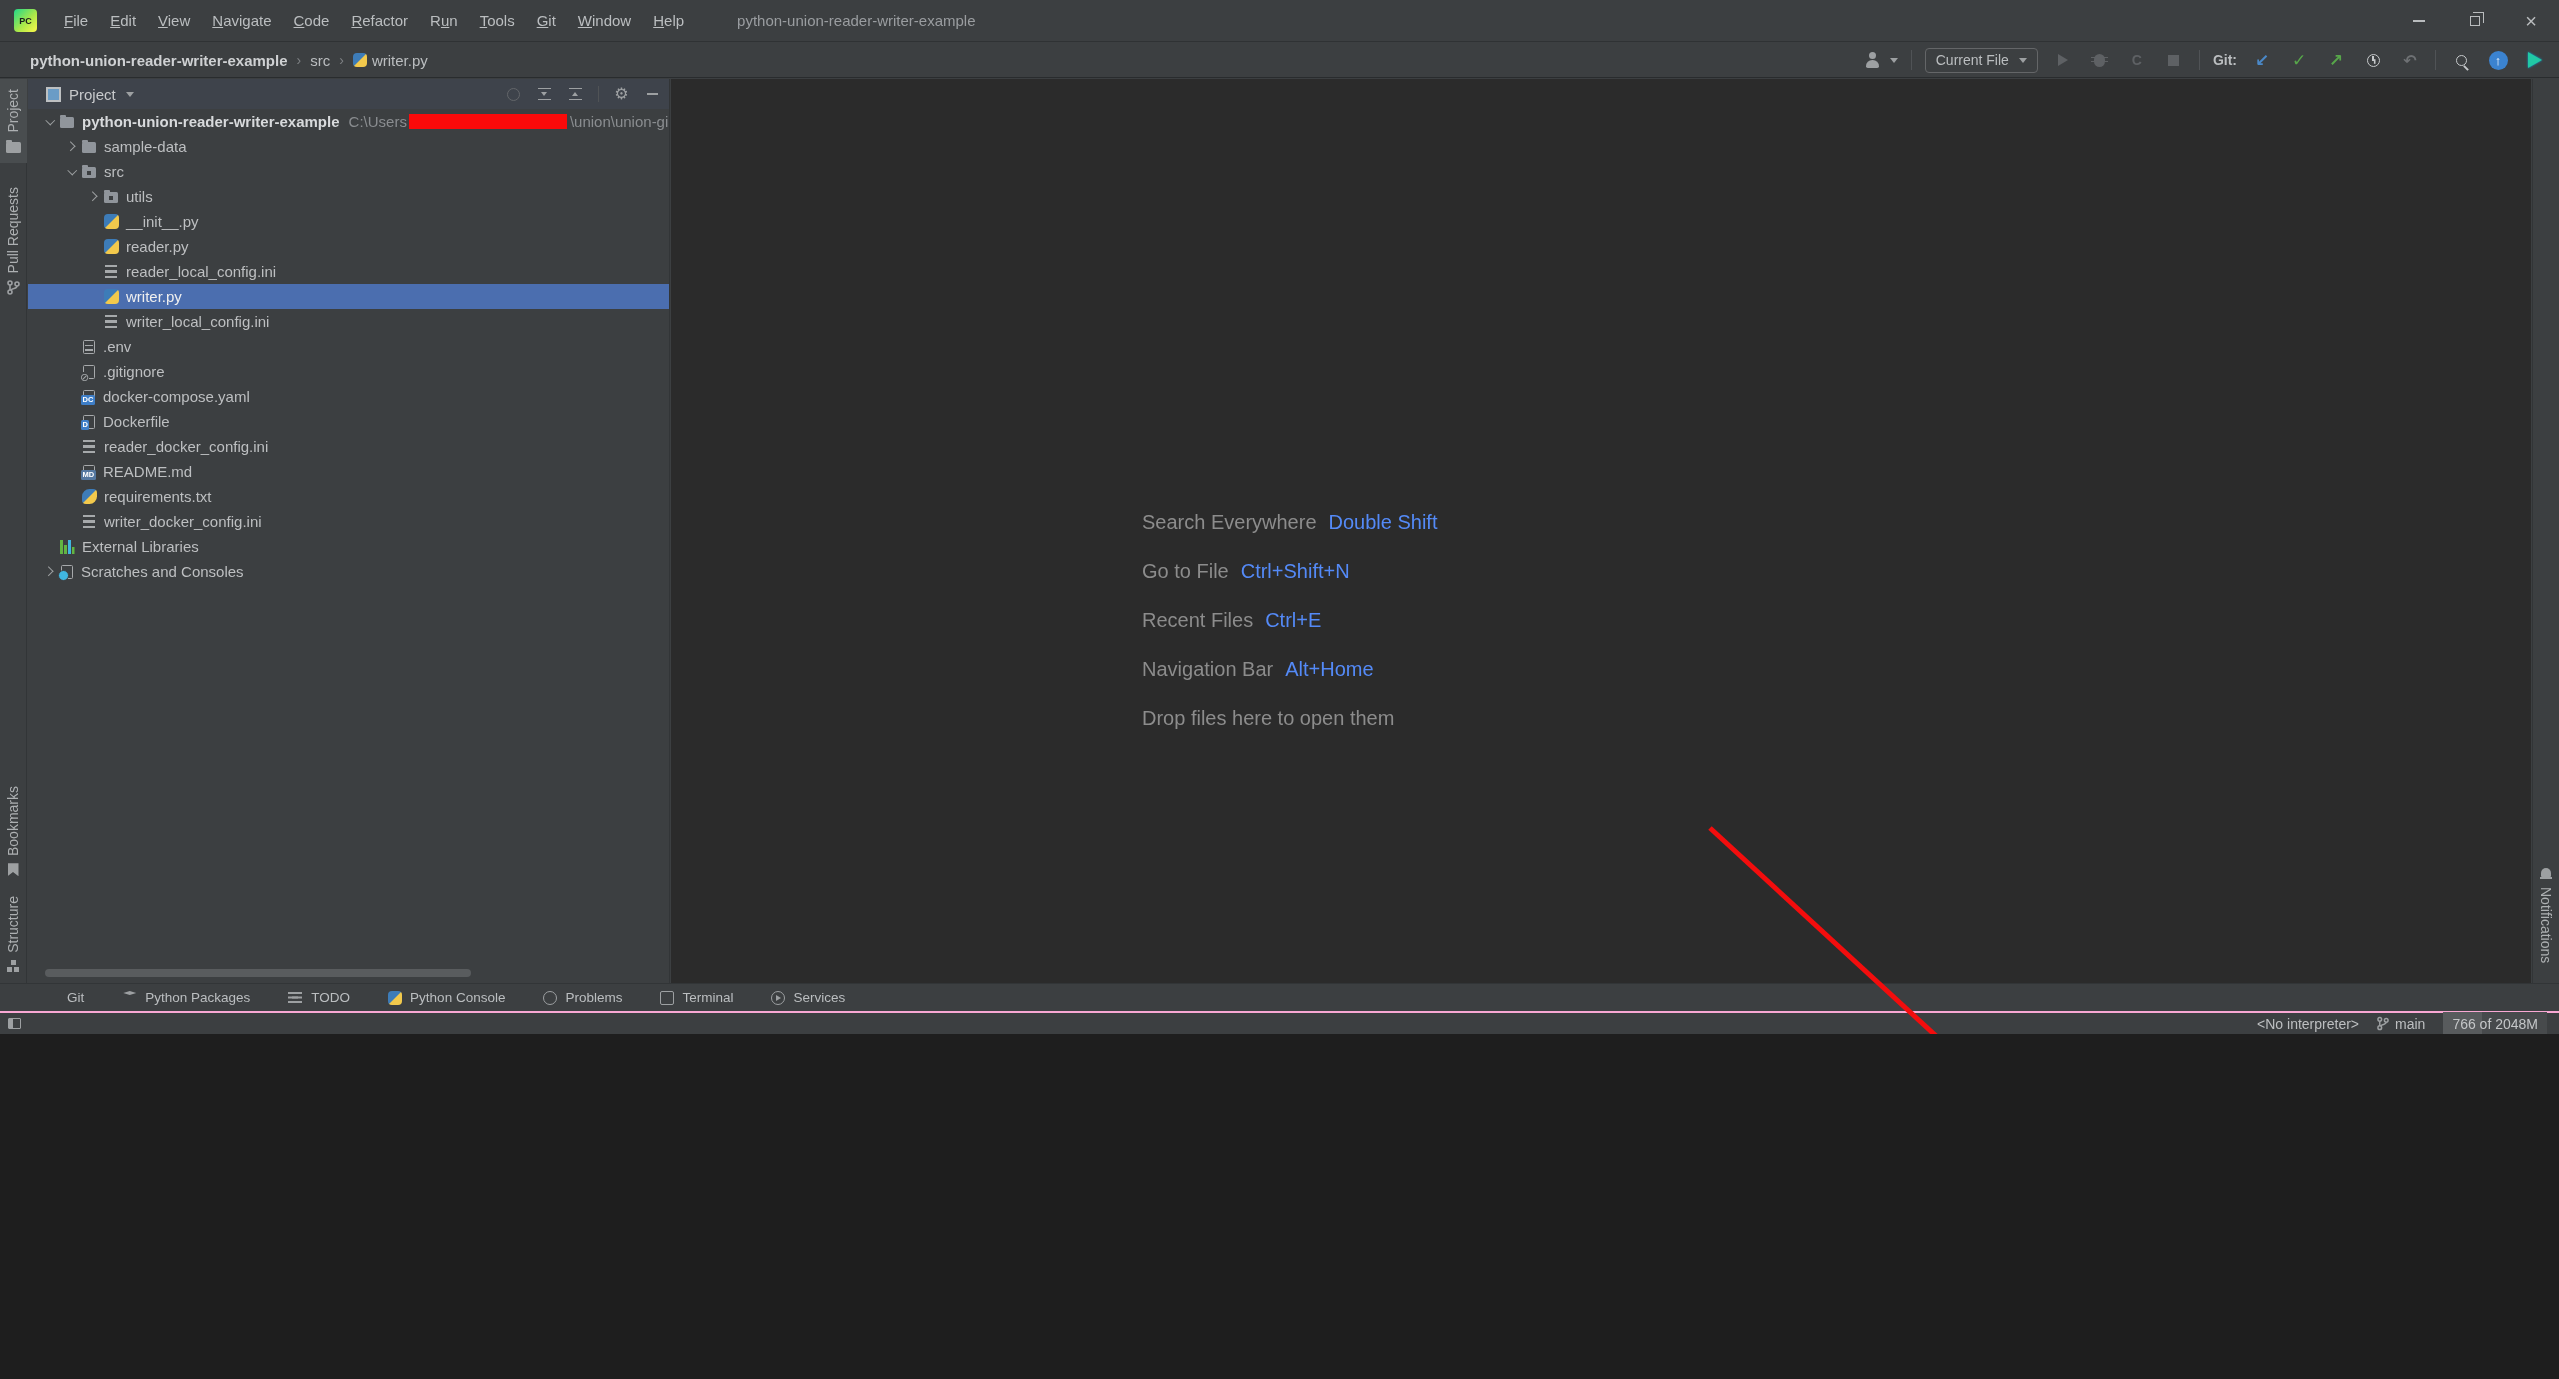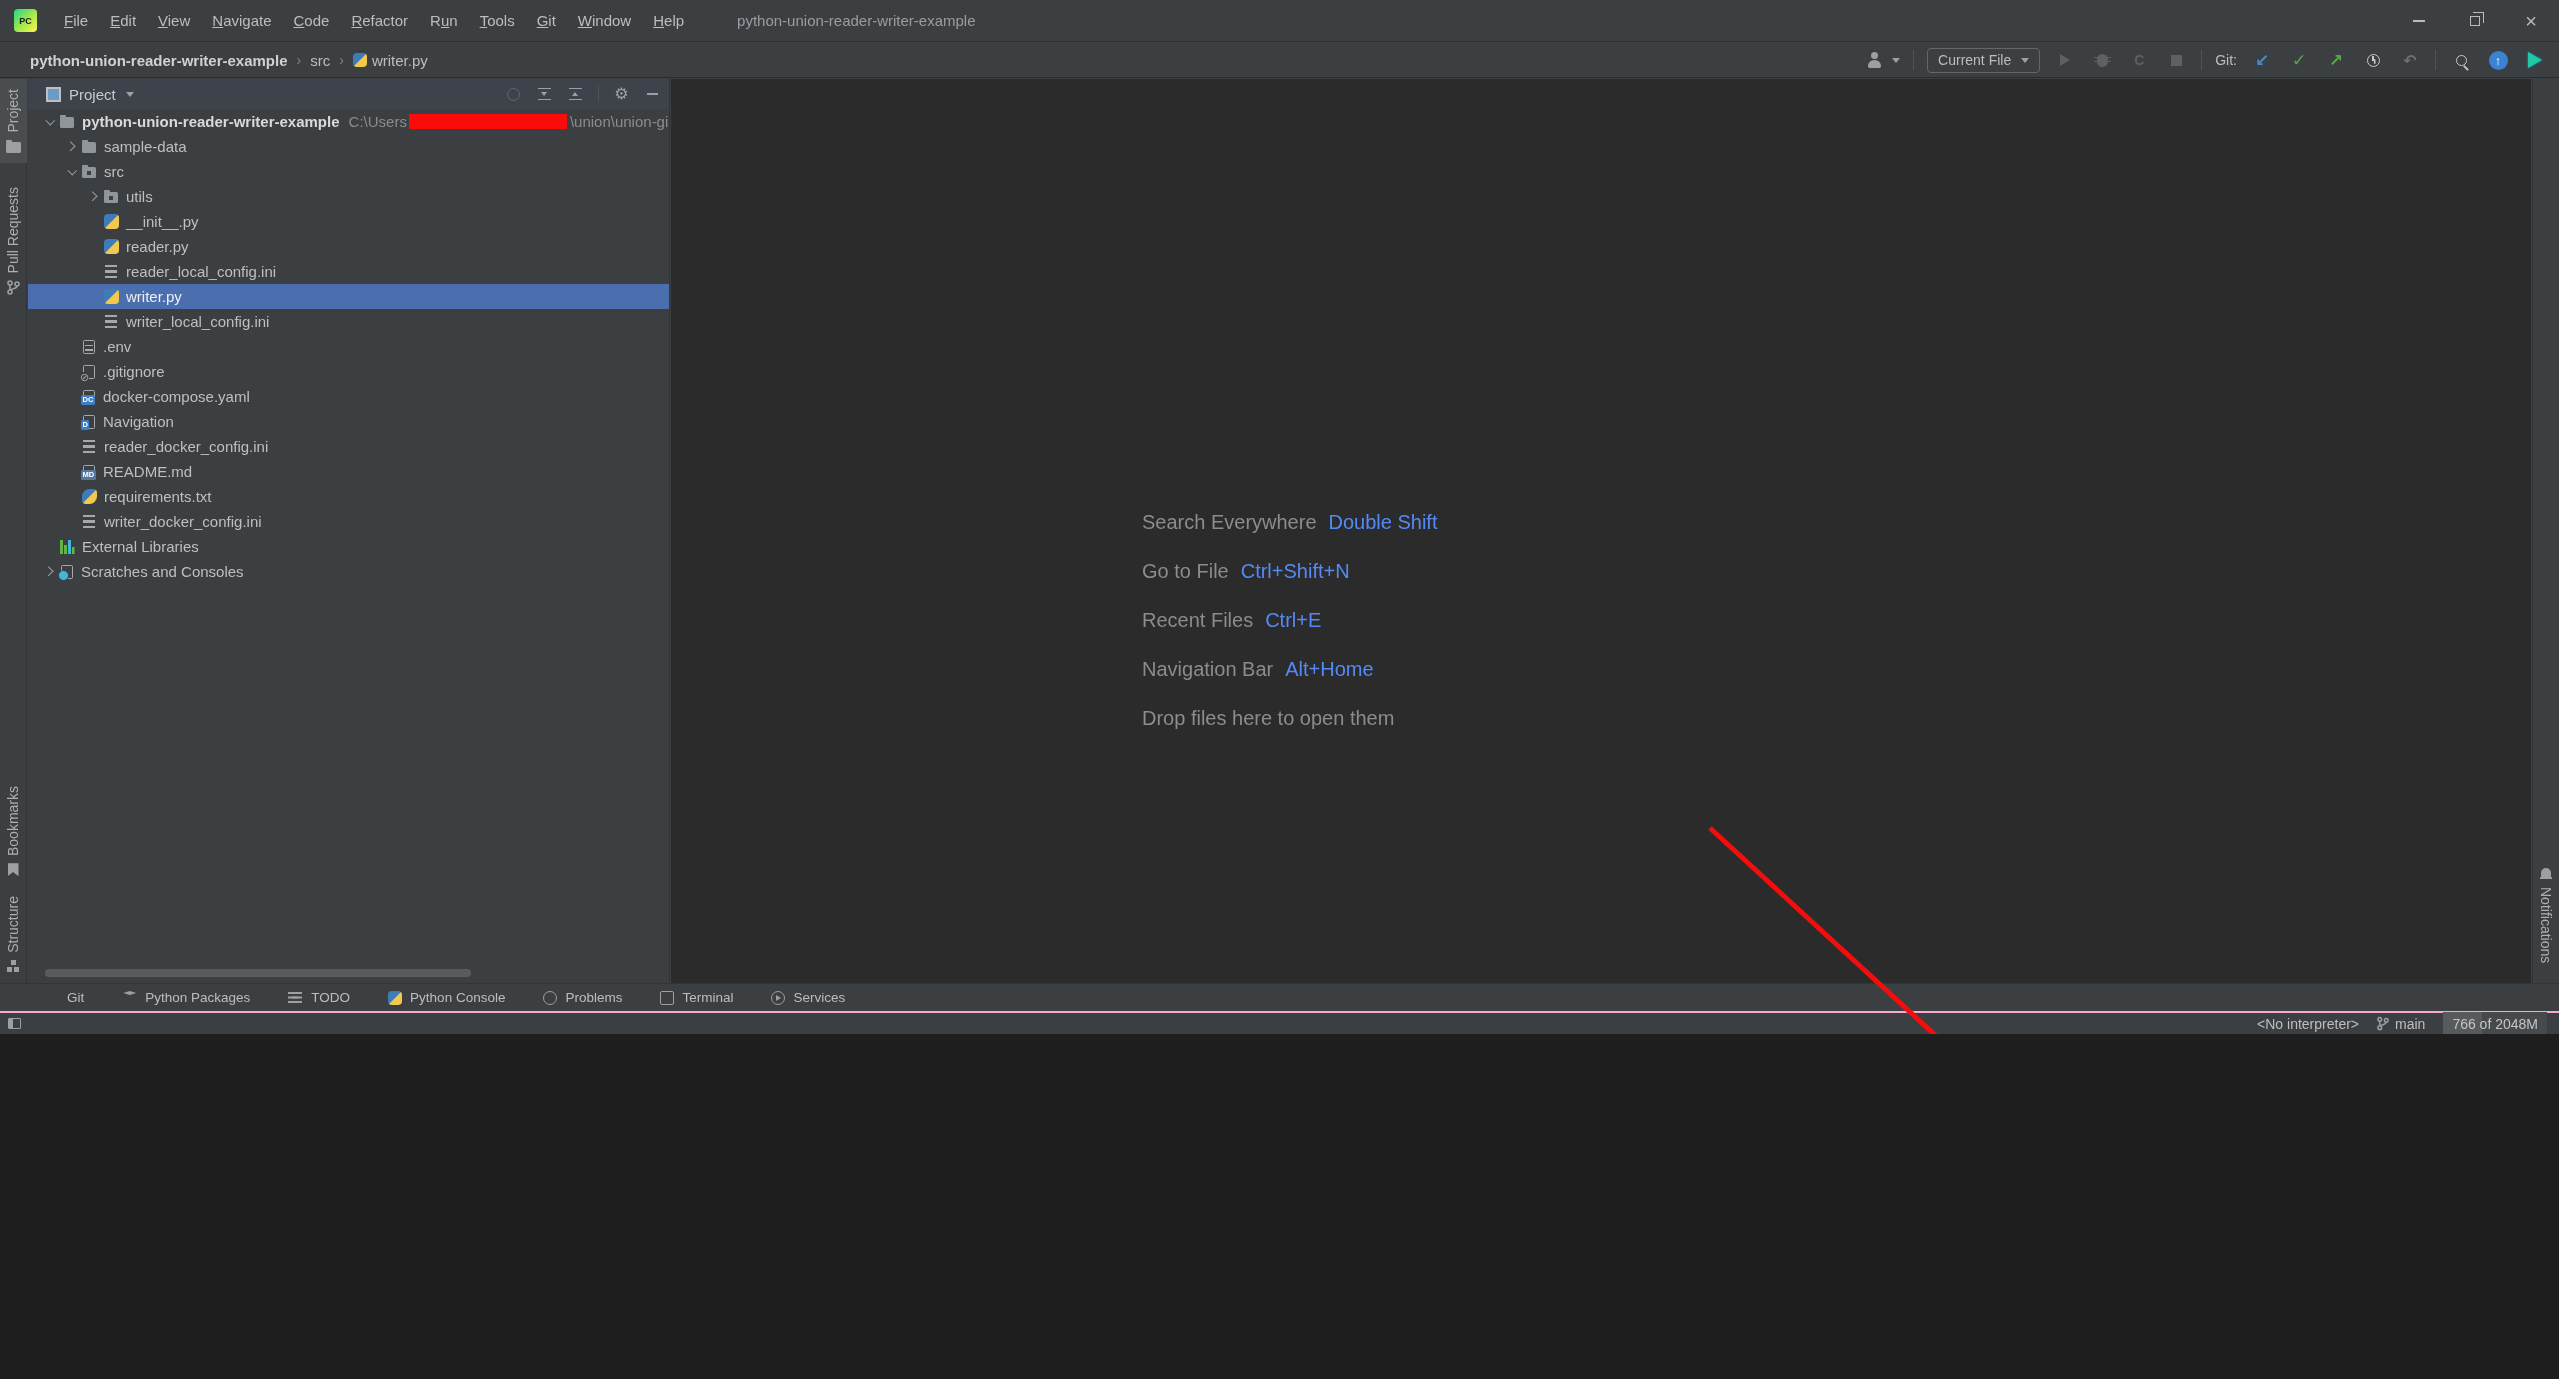--- a/index.html
+++ b/index.html
@@ -41,21 +41,21 @@
   .dd-arrow { width:0; height:0; border-left:4.5px solid transparent; border-right:4.5px solid transparent;
               border-top:5px solid #9DA0A2; display:inline-block; }
   .i-user { position:relative; width:16px; height:16px; }
   .i-user::before { content:""; position:absolute; left:4px; top:0; width:7px; height:7px; border-radius:50%; background:#9DA0A2; }
   .i-user::after { content:""; position:absolute; left:1px; top:8px; width:13px; height:8px; border-radius:7px 7px 2px 2px; background:#9DA0A2; }
   .i-play { width:0; height:0; border-top:6px solid transparent; border-bottom:6px solid transparent; border-left:10px solid #5E6164; }
   .i-bug { width:11px; height:13px; border-radius:6px; background:#5E6164; position:relative; }
   .i-bug::before { content:""; position:absolute; left:-3px; top:3px; width:17px; height:1.6px; background:#5E6164; box-shadow:0 4px 0 #5E6164; }
   .i-cov { font-size:14px; font-weight:bold; color:#5E6164; }
   .i-stop { width:11px; height:11px; background:#5E6164; }
-  .git-label { font-size:14px; color:#BBBEC0; }
+  .git-label { font-size:14px; color:#BBBEC0;font-weight:bold; }
   .i-txt { font-size:17px; line-height:1; font-weight:bold; }
   .i-clock { width:13px; height:13px; border:1.7px solid #C6C9CB; border-radius:50%; position:relative; }
   .i-clock::after { content:""; position:absolute; left:4.5px; top:1.5px; width:1.7px; height:4.5px; background:#C6C9CB; box-shadow:1.7px 3px 0 -0.2px #C6C9CB; }
   .i-undo { font-size:16px; color:#6E7174; font-weight:bold; }
   .i-search { width:11px; height:11px; border:1.8px solid #C6C9CB; border-radius:50%; position:relative; }
   .i-search::after { content:""; position:absolute; left:8px; top:9px; width:2px; height:6px; background:#C6C9CB; transform:rotate(-45deg); }
   .i-cwm { width:19px; height:19px; border-radius:50%; background:#3B83D0; color:#fff; font-size:13px; font-weight:bold;
            display:flex; align-items:center; justify-content:center; }
   .i-learn { width:0; height:0; border-top:8px solid transparent; border-bottom:8px solid transparent; border-left:14px solid #21C8A5; 
              filter:drop-shadow(0 0 1px #0a9bd6); }
@@ -446,21 +446,21 @@
           <span class="tlabel">docker-compose.yaml</span>
           <span class="tpath"></span>
 
           <span class="tpath post"></span>
         </div>
         <div class="trow lv1">
           <span class="chev leaf">
             <i></i>
           </span>
           <span class="ic ic-docker doc badge"></span>
-          <span class="tlabel">Navigation</span>
+          <span class="tlabel">Dockerfile</span>
           <span class="tpath"></span>
 
           <span class="tpath post"></span>
         </div>
         <div class="trow lv1">
           <span class="chev leaf">
             <i></i>
           </span>
           <span class="ic ic-ini"></span>
           <span class="tlabel">reader_docker_config.ini</span>

